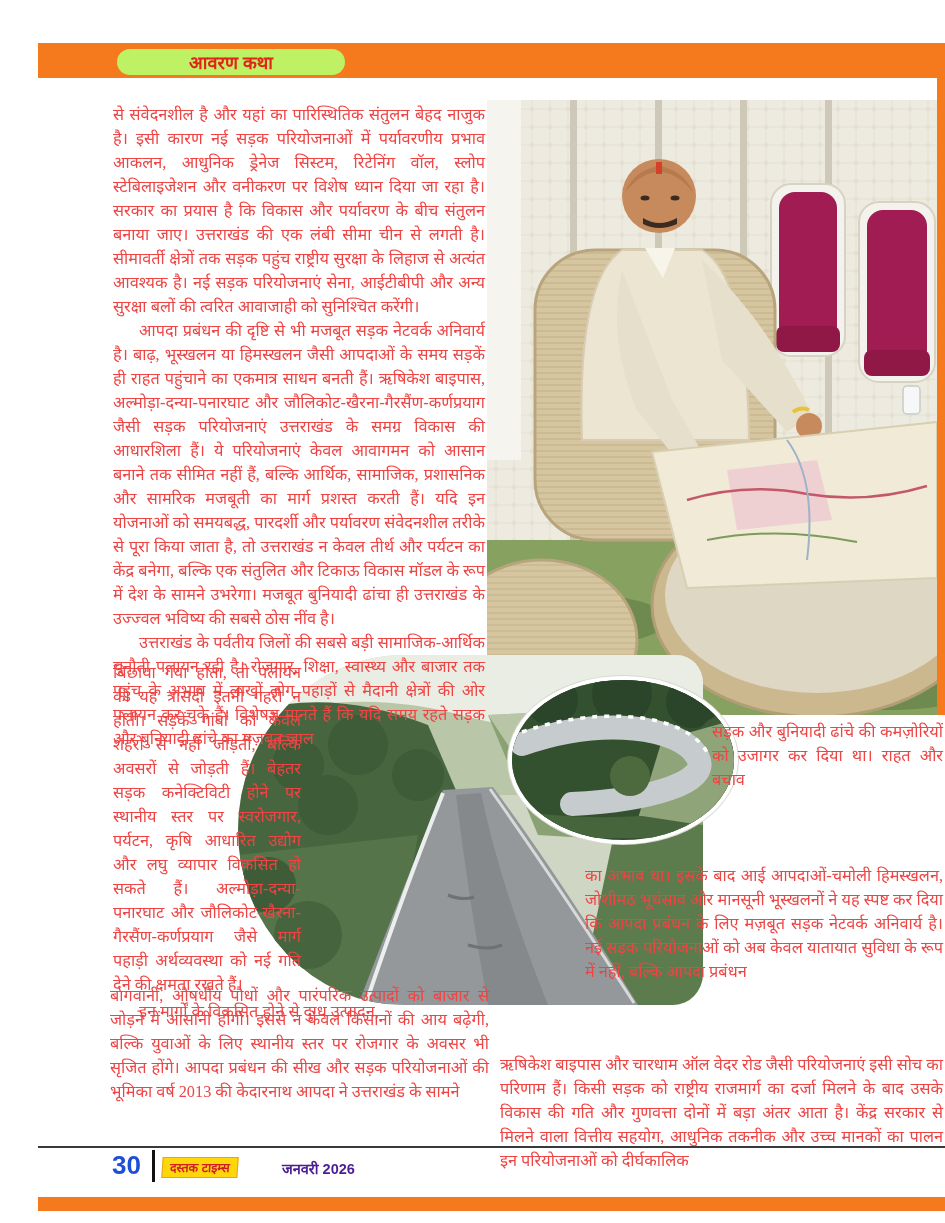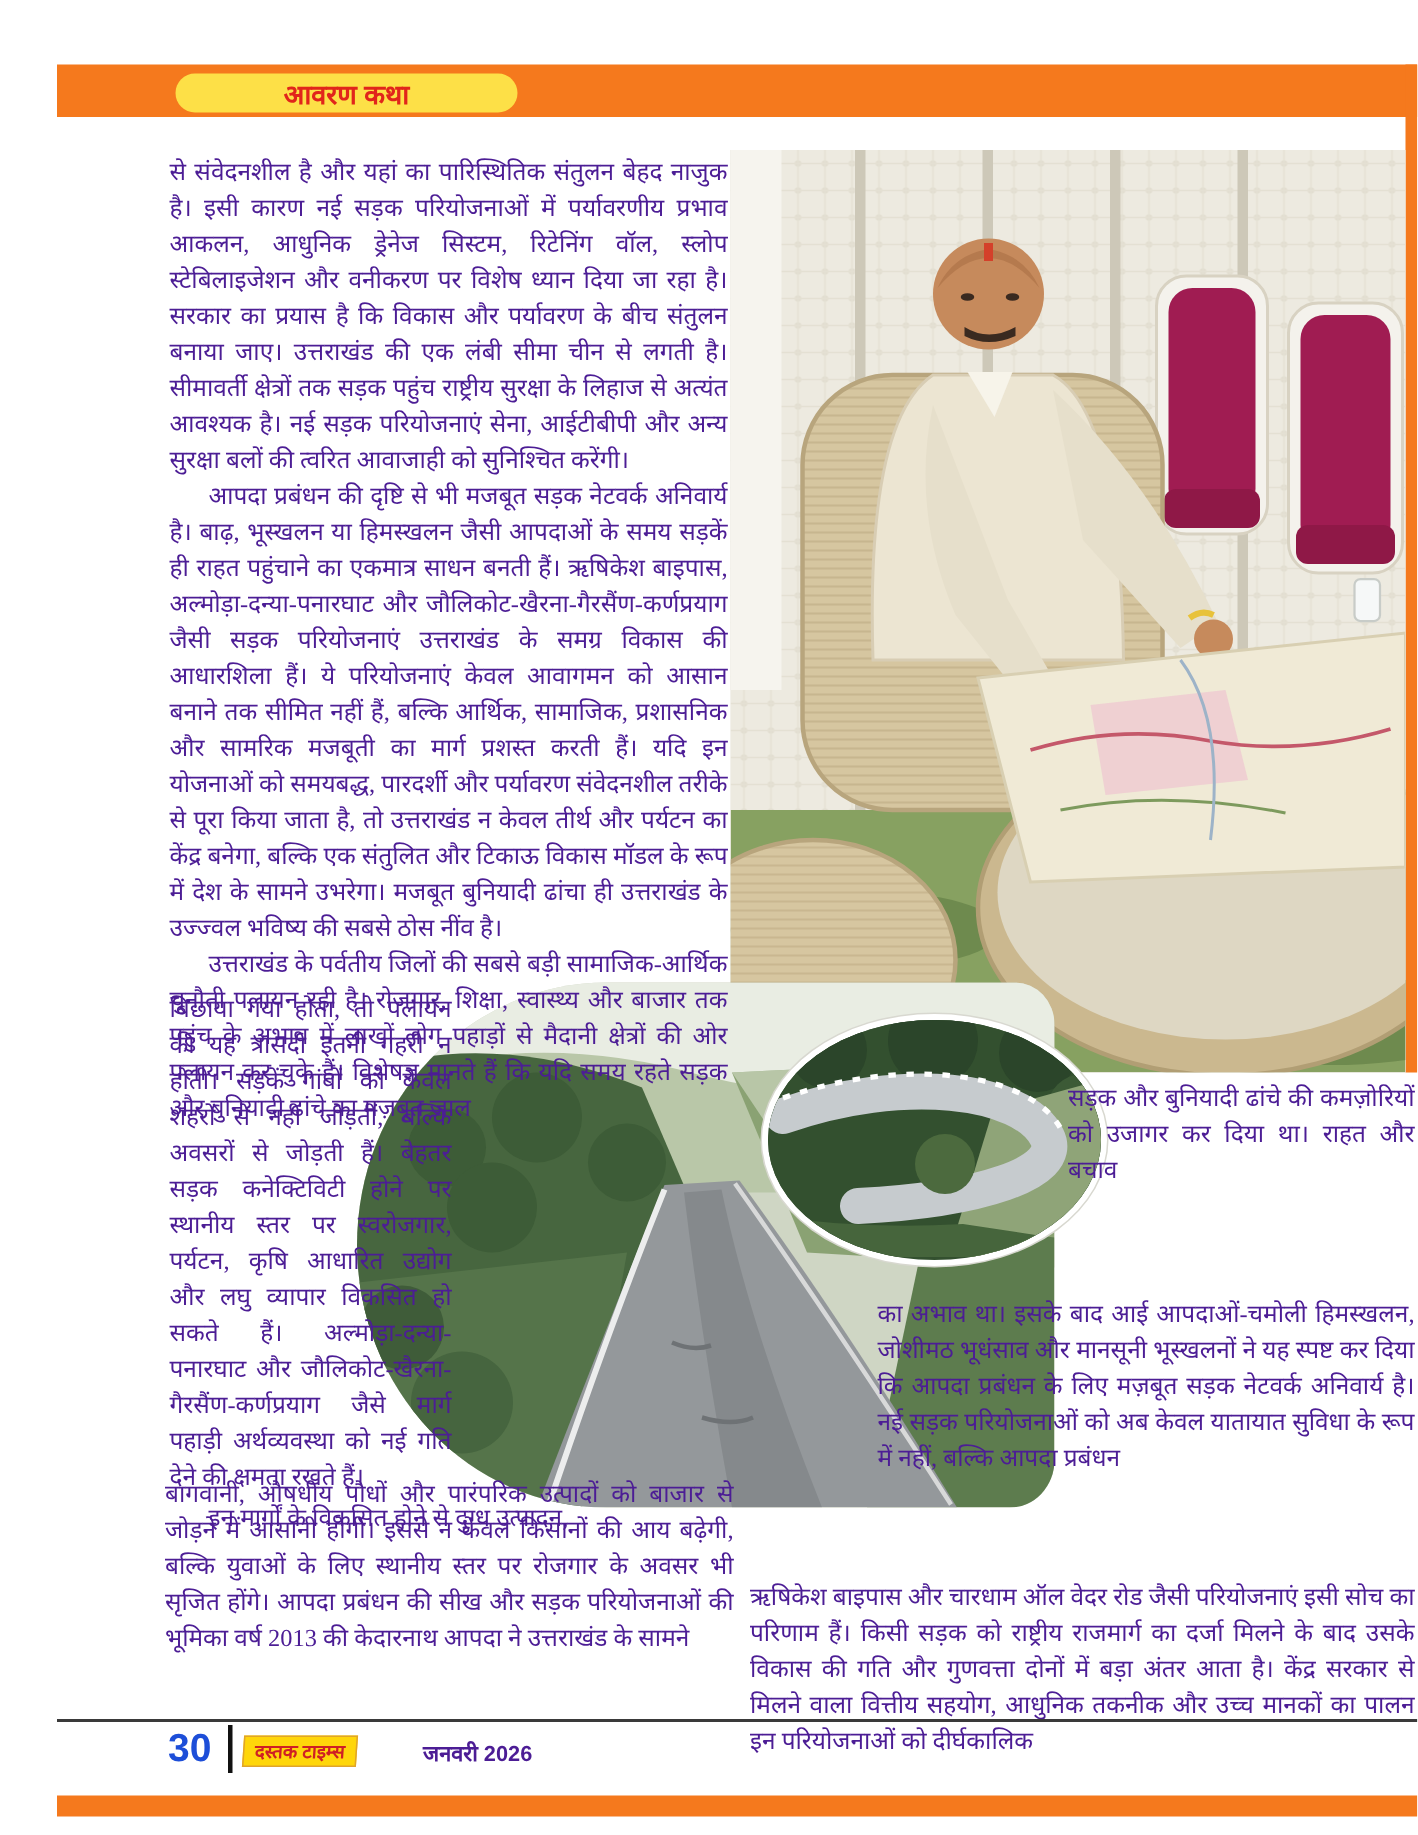--- a/index.html
+++ b/index.html
@@ -3,25 +3,25 @@
 <meta charset="utf-8">
 <style>
   html,body{margin:0;padding:0;background:#ffffff;}
   #page{position:relative;width:945px;height:1223px;background:#ffffff;overflow:hidden;
         font-family:"Liberation Serif", serif;color:#1c1c1c;}
   .abs{position:absolute;}
   
   #top-bar{left:38px;top:43px;width:907px;height:35px;background:#f5791d;}
   #right-bar{left:937px;top:43px;width:8px;height:672px;background:#f5791d;}
   #bottom-bar{left:38px;top:1197px;width:907px;height:14px;background:#f5791d;}
-  #section-pill{left:117px;top:49px;width:228px;height:26px;background:#fde047;border-radius:14px;
+  #section-pill{left:117px;top:49px;width:228px;height:26px;background:#bef264;border-radius:14px;
         display:flex;align-items:center;justify-content:center;}
   #section-pill span{color:#e1251b;font-weight:bold;font-size:18px;font-family:"Liberation Sans",sans-serif;}
   
-  .txt{font-size:16.3px;line-height:24px;text-align:justify;color:#4c1d95;}
+  .txt{font-size:16.3px;line-height:24px;text-align:justify;color:#ef4444;}
   .txt p{margin:0;}
   .indent{text-indent:26px;}
   #block-a{left:113px;top:103px;width:372px;}
   #block-b{left:113px;top:661px;width:188px;}
   #block-b-lead{left:113px;top:1000px;width:376px;text-indent:26px;}
   #block-c{left:110px;top:984px;width:379px;}
   #block-r1{left:712px;top:720px;width:231px;}
   #block-r2{left:652px;top:816px;width:291px;}
   #block-r3{left:585px;top:864px;width:358px;}
   #block-r4{left:533px;top:1008px;width:410px;}

